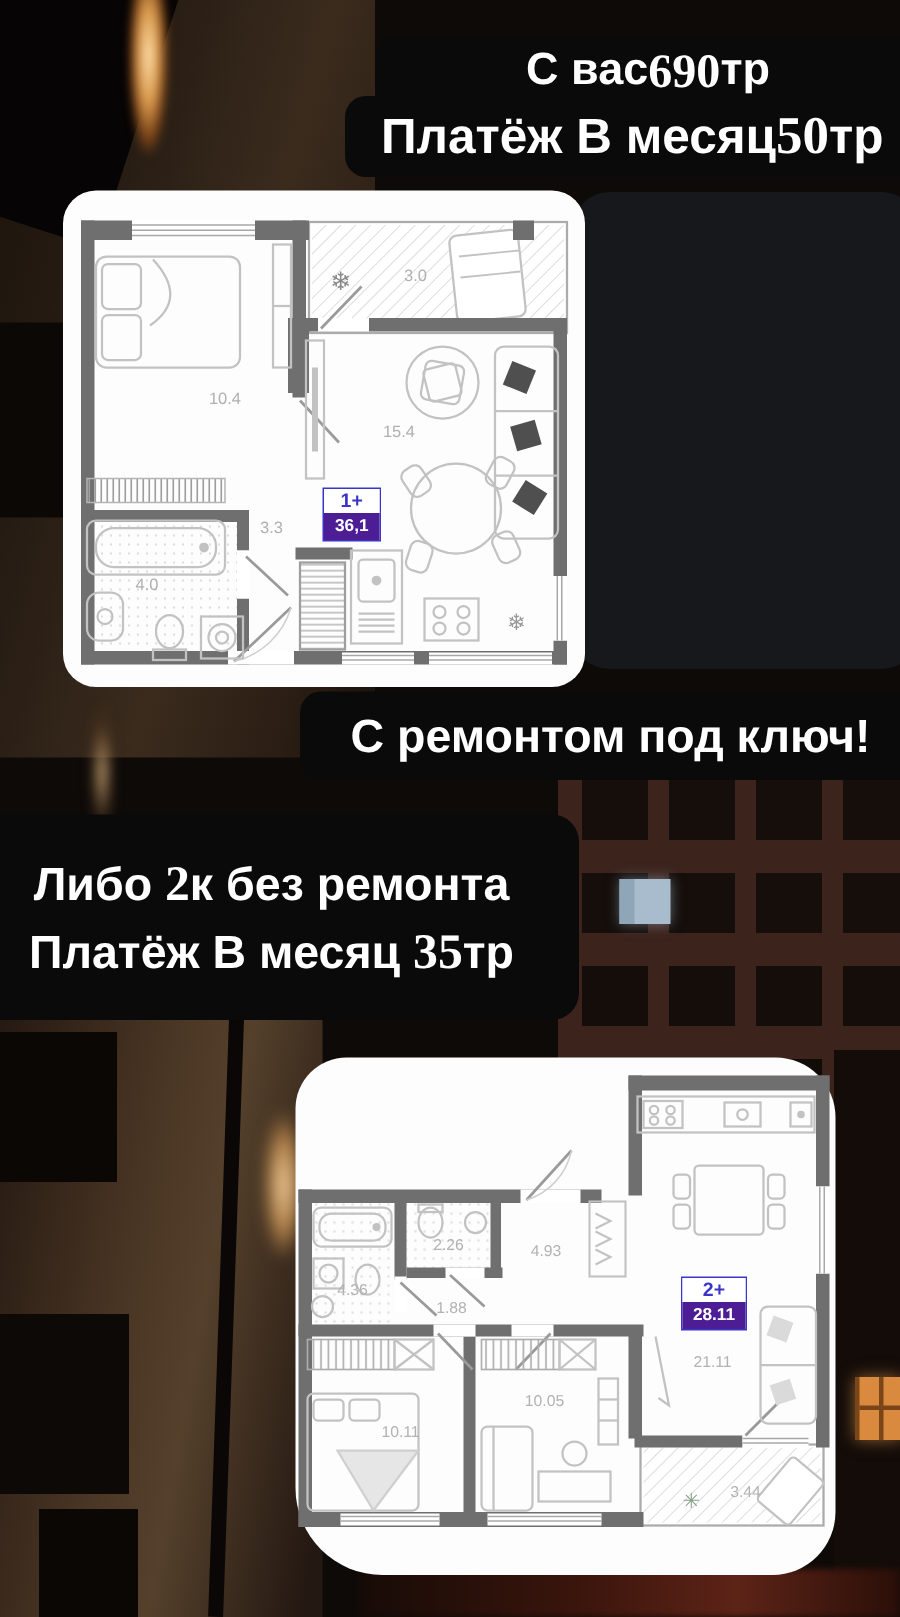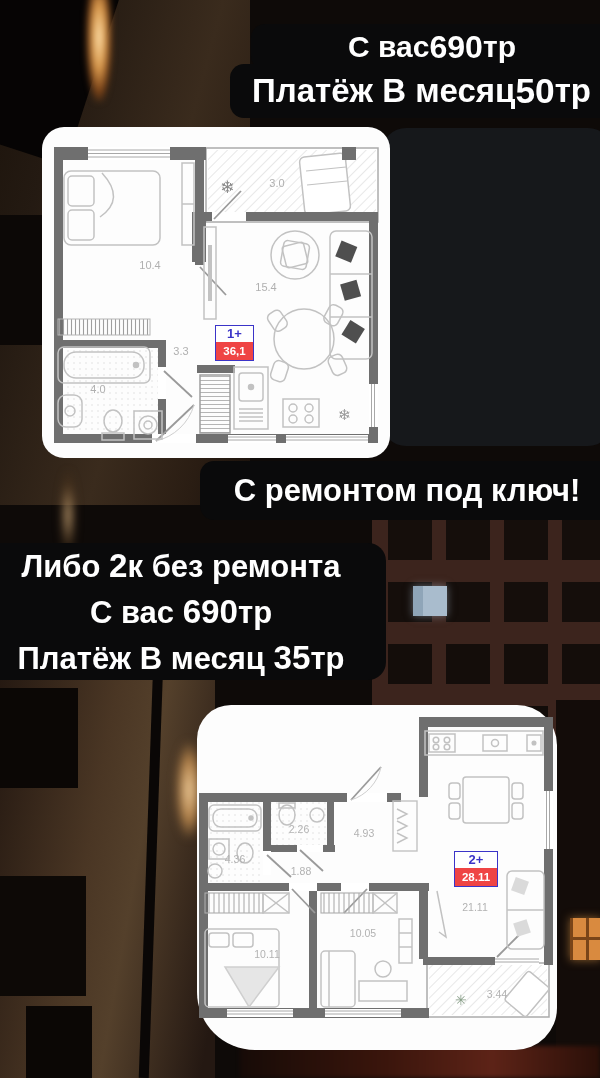--- a/index.html
+++ b/index.html
@@ -37,27 +37,27 @@
 
   
   .plan-card{position:absolute;background:#fdfdfd;z-index:2;}
   .plan1{left:42px;top:127px;width:348px;height:331px;border-radius:22px;}
   .plan2{left:197px;top:705px;width:360px;height:345px;border-radius:34px 40px 42px 58px;}
   .plan-card svg{position:absolute;left:0;top:0;}
 
   
   .badge{position:absolute;z-index:3;text-align:center;border:1.5px solid #3b34c8;background:#fff;}
   .badge .type{display:block;color:#3b34c8;font-weight:bold;font-size:13px;line-height:16px;background:#fff;}
-  .badge .area{display:block;color:#fff;font-weight:bold;font-size:11.5px;line-height:18px;background:#ef4444;}
+  .badge .area{display:block;color:#fff;font-weight:bold;font-size:11.5px;line-height:18px;background:#4c1d95;}
   .badge1{left:173px;top:198px;width:37px;}
   .badge2{left:257px;top:146px;width:42px;}
 
   
   .banner{position:absolute;background:#0a0a0b;color:#fff;display:flex;align-items:center;justify-content:center;font-weight:bold;z-index:4;}
-  .num{font-family:Liberation Sans, sans-serif;font-weight:700;font-size:1.07em;}
+  .num{font-family:Liberation Serif, serif;font-weight:700;font-size:1.07em;}
   .b-top1{left:251px;top:24px;width:362px;height:46px;border-radius:14px;font-size:30px;}
   .b-top2{left:230px;top:64px;width:383px;height:54px;border-radius:14px;font-size:33px;}
   .b-mid{left:200px;top:461px;width:414px;height:59px;border-radius:14px;font-size:31px;}
   .b-offer{left:-24px;top:543px;width:410px;height:137px;border-radius:18px;flex-direction:column;font-size:31px;line-height:45px;}
   .b-offer .row{display:block;text-align:center;}
 </style>
 </head>
 <body>
 
 <div class="stage">
@@ -402,17 +402,16 @@
       <span class="num">50</span>
       <span>тр</span>
   </div>
 
   <div class="banner b-mid">
     <span>С ремонтом под ключ!</span>
   </div>
 
   <div class="banner b-offer">
     <span class="row"><span>Либо </span><span class="num">2</span><span>к без ремонта</span></span>
-    <span class="row"><span>С вас </span><span class="num">690</span><span>тр</span></span>
     <span class="row"><span>Платёж В месяц </span><span class="num">35</span><span>тр</span></span>
   </div>
 
 </div>
 
 </body></html>

